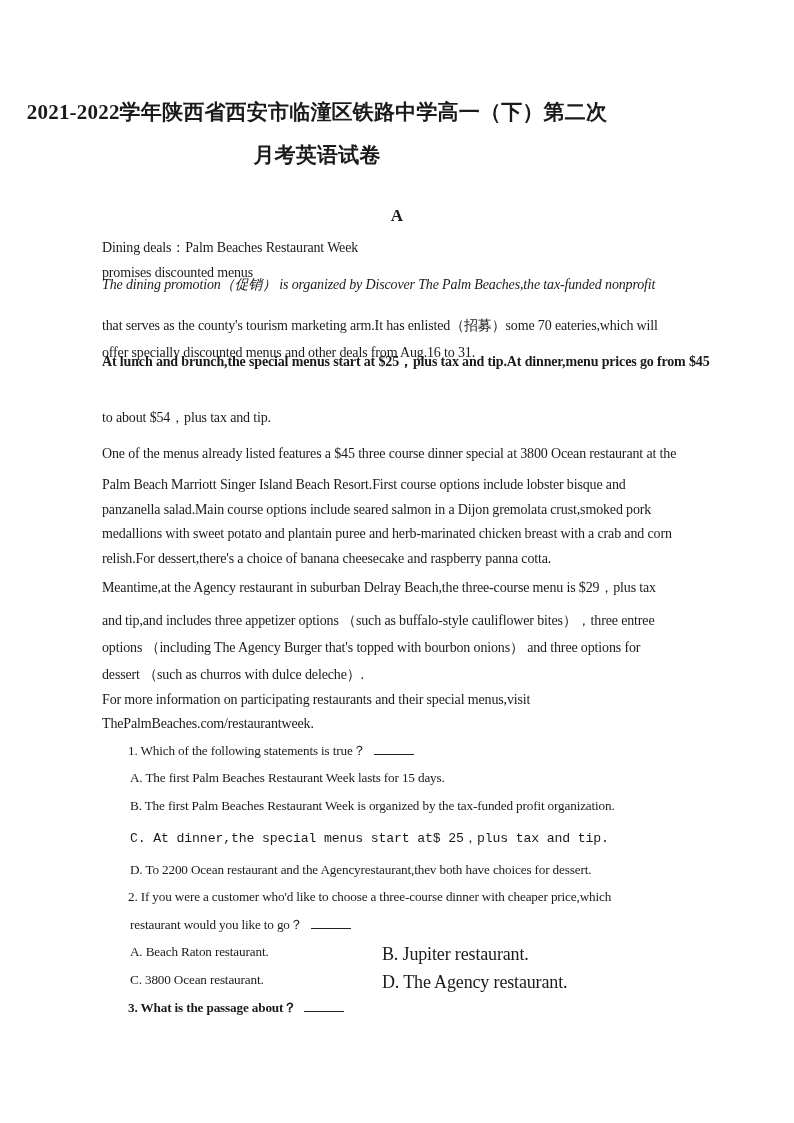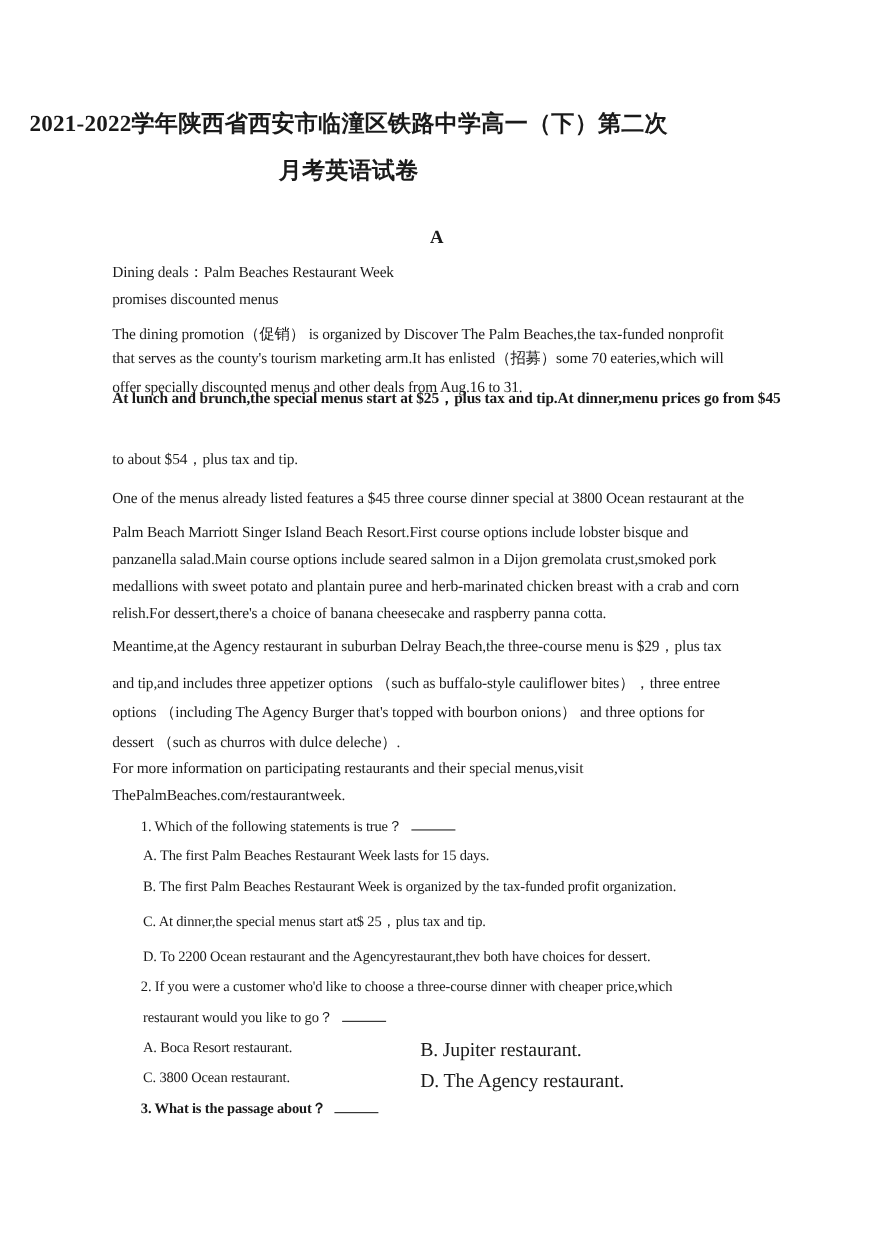--- a/index.html
+++ b/index.html
@@ -18,21 +18,21 @@
 <body>
 
 <div>
   <div class="abs title" style="top:98px;">2021-2022学年陕西省西安市临潼区铁路中学高一（下）第二次</div>
   <div class="abs title" style="top:141px;">月考英语试卷</div>
   <div class="abs secA" style="top:206px;">A</div>
 
   <div>
     <div class="abs p" style="top:239px;">Dining deals：Palm Beaches Restaurant Week</div>
     <div class="abs p" style="top:265px;">promises discounted menus</div>
-    <div class="abs p" style="top:295px;">The dining  promotion（促销）  is organized by Discover The Palm Beaches,the tax-funded nonprofit</div>
+    <div class="abs p" style="top:276px;font-style:italic;">The dining  promotion（促销）  is organized by Discover The Palm Beaches,the tax-funded nonprofit</div>
     <div class="abs p" style="top:317px;">that serves as the county's tourism marketing arm.It has enlisted（招募）some 70 eateries,which will</div>
     <div class="abs p" style="top:345px;">offer specially  discounted menus and other deals  from Aug.16 to 31.</div>
     <div class="abs p" style="top:353px;font-weight:bold;">At lunch and brunch,the special menus start at $25，plus tax and tip.At  dinner,menu prices go from $45</div>
     <div class="abs p" style="top:409px;">to about $54，plus tax and tip.</div>
     <div class="abs p" style="top:446px;">One of the menus already listed  features a $45 three course dinner  special at 3800 Ocean restaurant at the</div>
     <div class="abs p" style="top:477px;">Palm Beach Marriott Singer Island Beach Resort.First course options include lobster bisque and</div>
     <div class="abs p" style="top:502px;">panzanella  salad.Main  course options include  seared salmon in a Dijon  gremolata crust,smoked pork</div>
     <div class="abs p" style="top:526px;">medallions  with sweet potato and plantain  puree and herb-marinated chicken breast with a crab and corn</div>
     <div class="abs p" style="top:551px;">relish.For dessert,there's a choice of banana cheesecake and raspberry panna cotta.</div>
     <div class="abs p" style="top:579px;">Meantime,at  the Agency restaurant in  suburban Delray Beach,the three-course menu is $29，plus tax</div>
@@ -42,30 +42,30 @@
     <div class="abs p" style="top:692px;">For more information  on participating  restaurants and their  special menus,visit</div>
     <div class="abs p" style="top:716px;">ThePalmBeaches.com/restaurantweek.</div>
   </div>
 
   <div>
     <div class="abs q" style="top:742px;">
       <span>1.    Which of the following statements is true？</span><span class="blank"></span>
     </div>
     <div class="abs opt" style="top:770px;">A.  The first Palm Beaches Restaurant Week lasts for 15 days.</div>
     <div class="abs opt" style="top:798px;">B.  The first Palm Beaches Restaurant Week is organized by the tax-funded profit organization.</div>
-    <div class="abs opt" style="top:829px;">C. At dinner,the special menus start at$ 25，plus tax and tip.</div>
+    <div class="abs opt" style="top:829px;font-family:Liberation Mono, monospace;">C. At dinner,the special menus start at$ 25，plus tax and tip.</div>
     <div class="abs opt" style="top:862px;">D.  To 2200 Ocean restaurant and the Agencyrestaurant,thev both have choices for dessert.</div>
   </div>
 
   <div>
     <div class="abs q" style="top:889px;">2.    If you were a customer who'd like to choose a three-course dinner with cheaper price,which</div>
     <div class="abs opt" style="top:916px;">
       <span>restaurant would you like to go？</span><span class="blank"></span>
     </div>
-    <div class="abs opt" style="top:944px;">A. Boca Resort restaurant.</div>
+    <div class="abs opt" style="top:944px;">A. Beach Raton restaurant.</div>
     <div class="abs opt2" style="top:944px;">B.  Jupiter restaurant.</div>
     <div class="abs opt" style="top:972px;">C. 3800 Ocean restaurant.</div>
     <div class="abs opt2" style="top:972px;">D.  The Agency restaurant.</div>
   </div>
 
   <div>
     <div class="abs q" style="top:999px;font-weight:bold;">
       <span>3.    What is the passage about？</span><span class="blank"></span>
     </div>
   </div>

